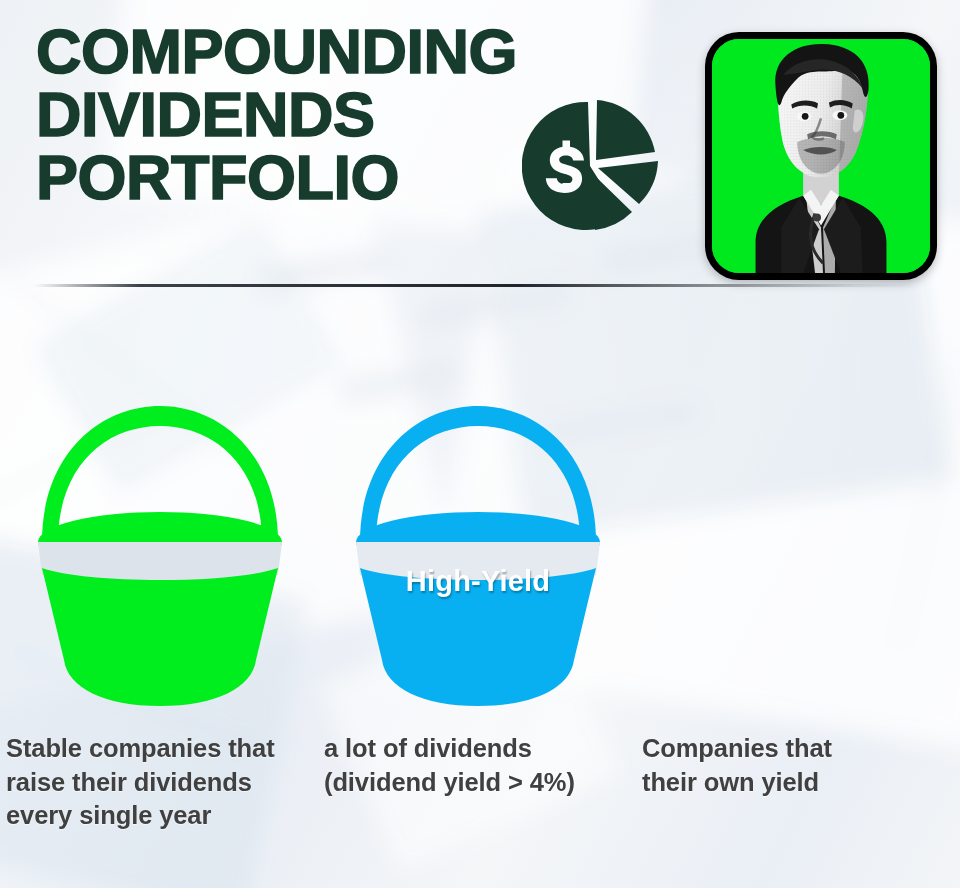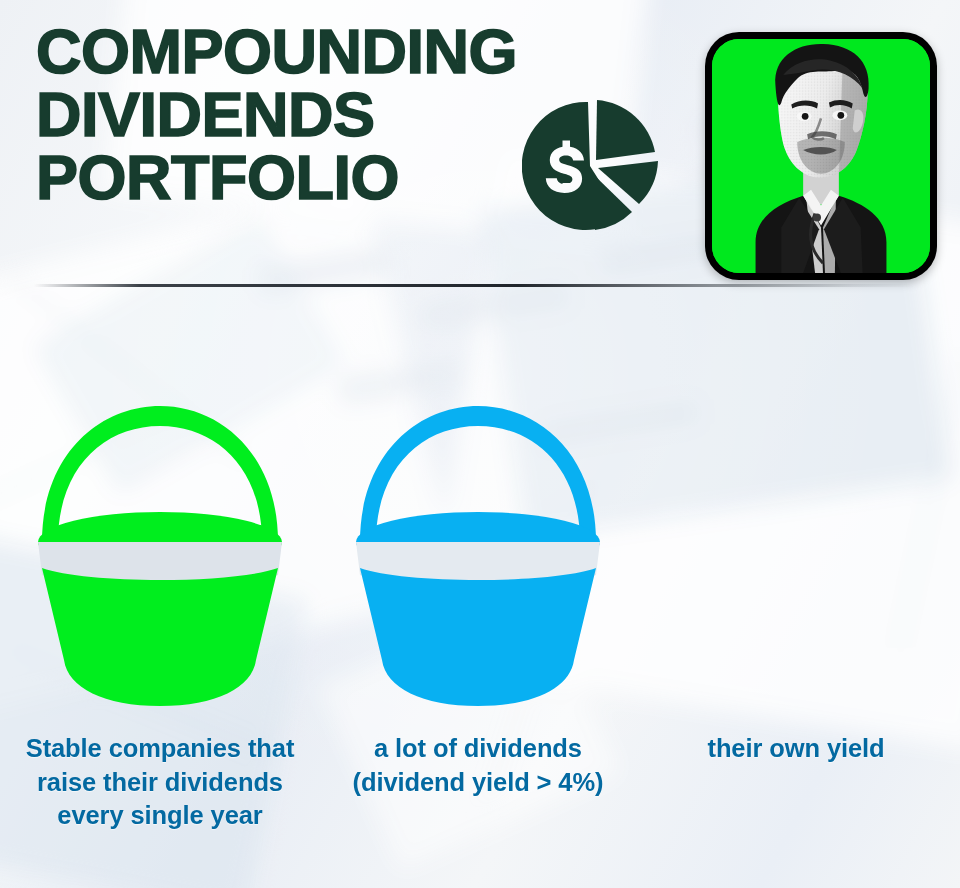--- a/index.html
+++ b/index.html
@@ -153,22 +153,22 @@
     text-shadow: 1px 2px 2px rgba(0,0,0,.30);
     pointer-events: none;
   }
   .bucket-label.two-line { top: 162px; }
 
   .caption {
     position: absolute;
     left: 6px;
     right: 6px;
     top: 432px;
-    text-align: center;
-    color: #0369a1;
+    text-align: left;
+    color: #404040;
     font-weight: 700;
     font-size: 25.5px;
     line-height: 33.5px;
     letter-spacing: -0.1px;
     text-shadow: 0 1px 1px rgba(255,255,255,.65);
   }
   .caption span { display: block; white-space: nowrap; }
 </style>
 </head>
 <body>
@@ -325,27 +325,31 @@
     <div class="col col-1">
       <div class="bucket-wrap">
         <svg class="bucket-svg" viewBox="0 0 280 330">
           <path d="M22 150 C22 62 80 14 140 14 C200 14 258 62 258 150 L242 150
                    C242 76 196 34 140 34 C84 34 38 76 38 150 Z" fill="#08b0f2"></path>
           <ellipse cx="140" cy="150" rx="122" ry="30" fill="#08b0f2"></ellipse>
           <path d="M18 150 L262 150 L258 183 C215 197 65 197 22 183 Z" fill="#e4eaf0"></path>
           <path d="M22 176 C66 192 214 192 258 176 L236 268 C232 296 196 314 140 314
                    C84 314 48 296 44 268 Z" fill="#08b0f2"></path>
         </svg>
+        <div class="bucket-label">
+          <div>High-Yield</div>
+        </div>
       </div>
       <div class="caption">
         <span>a lot of dividends</span>
         <span>(dividend yield &gt; 4%)</span>
       </div>
     </div>
 
     <div class="col col-2">
       <div class="caption">
+        <span>Companies that</span>
         <span>their own yield</span>
       </div>
     </div>
 
   </div>
 </div>
 
 </body></html>

